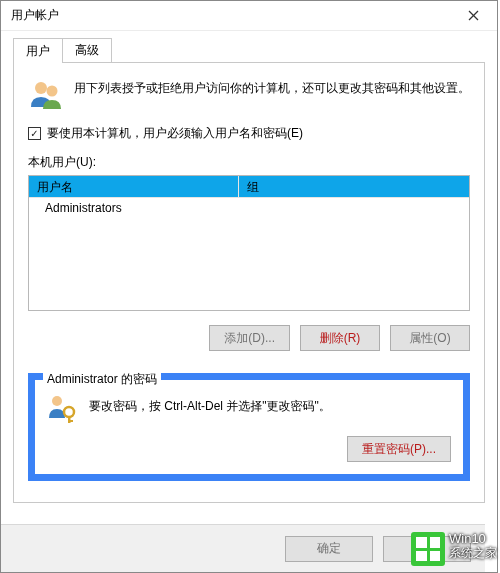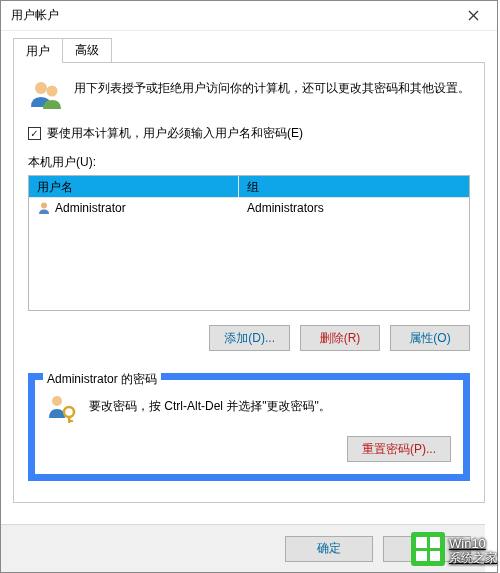--- a/index.html
+++ b/index.html
@@ -125,21 +125,21 @@
       margin-top: 14px;
     }
     .btn {
       min-width: 80px;
       height: 26px;
       border: 1px solid #adadad;
       background: #e1e1e1;
       font-size: 12px;
       padding: 0 14px;
       cursor: pointer;
-      color: #0369a1;
+      color: #737373;
       font-family: inherit;
     }
     .btn:disabled {
       color: #b91c1c;
       cursor: default;
     }
     .groupbox {
       border: 7px solid #3b82f6;
       margin-top: 22px;
       padding: 8px 12px 12px 12px;
@@ -165,24 +165,23 @@
       border-top: 1px solid #d8d8d8;
       display: flex;
       justify-content: flex-end;
       align-items: center;
       gap: 10px;
       padding-right: 14px;
     }
     .watermark {
       position: absolute;
       right: 0; bottom: 6px;
-      display: flex; align-items: flex-end;
+      display: flex; align-items: flex-start;
       gap: 4px;
       pointer-events: none;
-      text-decoration: underline;
     }
     .wm-square {
       width: 34px; height: 34px;
       background: #39c639;
       display: grid;
       grid-template-columns: 1fr 1fr;
       grid-template-rows: 1fr 1fr;
       gap: 3px;
       padding: 5px;
       border-radius: 3px;
@@ -231,27 +230,20 @@
 
       <div class="label-local">本机用户(U):</div>
 
       <div class="listframe">
         <div class="list-header">
           <div class="col col-name">用户名</div>
           <div class="col col-group">组</div>
         </div>
         <div class="list-body">
           <div class="list-row">
-            <div class="cell-name">
-              <svg class="user-icon" viewBox="0 0 14 14">
-                <circle cx="7" cy="4.5" r="3" fill="#e8b878"></circle>
-                <path d="M2 13 Q2 8.5 7 8.5 Q12 8.5 12 13 Z" fill="#5584c4"></path>
-              </svg>
-              <span>Administrator</span>
-            </div>
             <div class="cell-group">Administrators</div>
           </div>
         </div>
       </div>
 
       <div class="btn-row">
         <button class="btn">添加(D)...</button>
         <button class="btn" disabled="">删除(R)</button>
         <button class="btn">属性(O)</button>
       </div>

